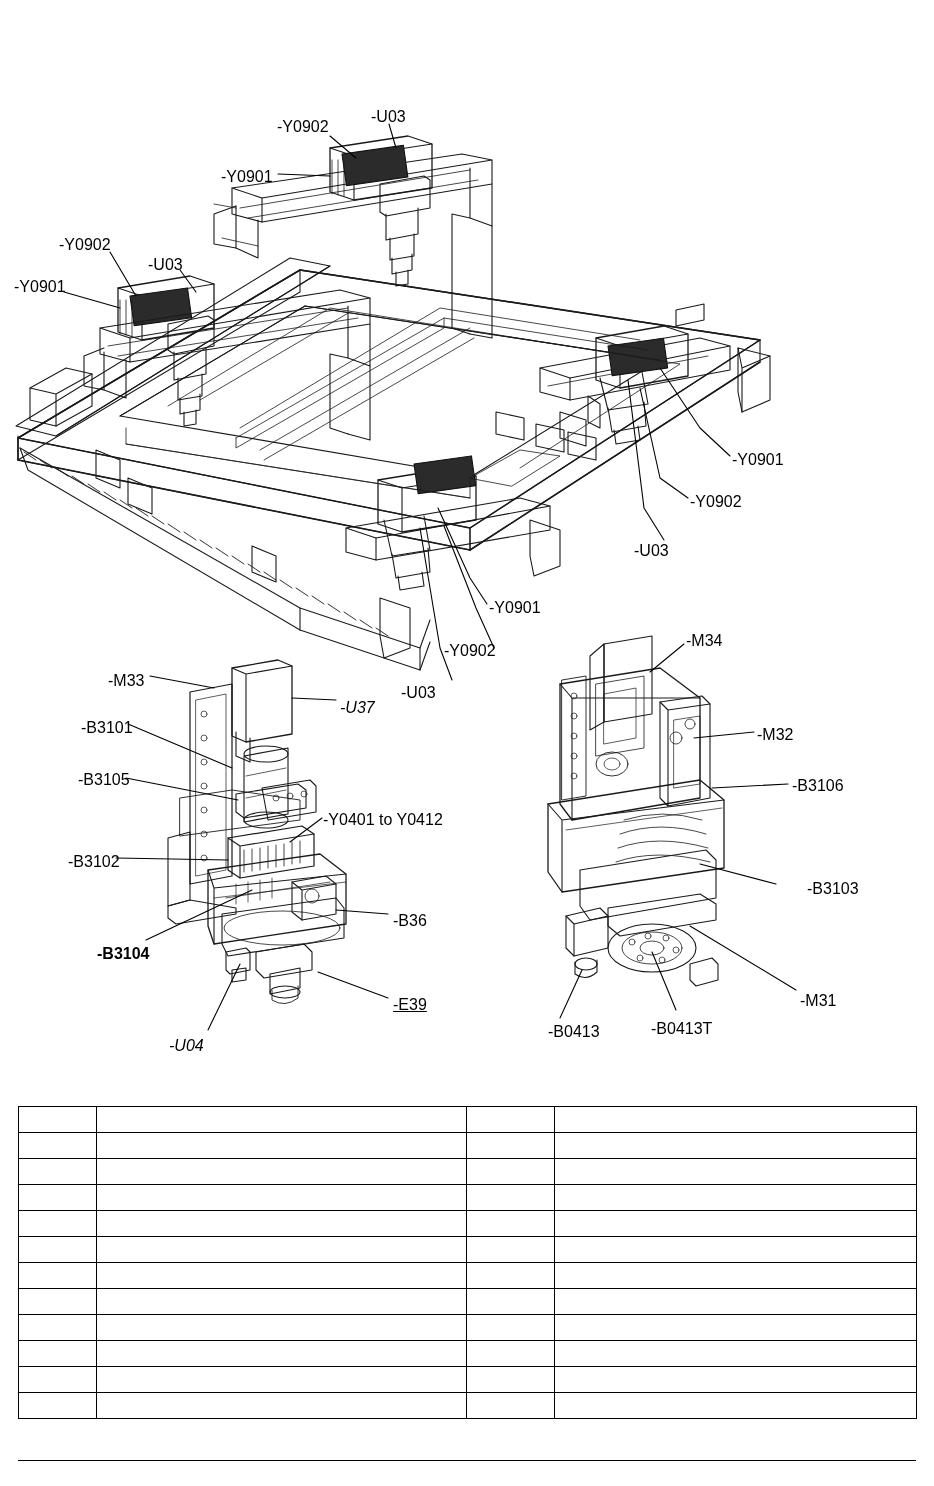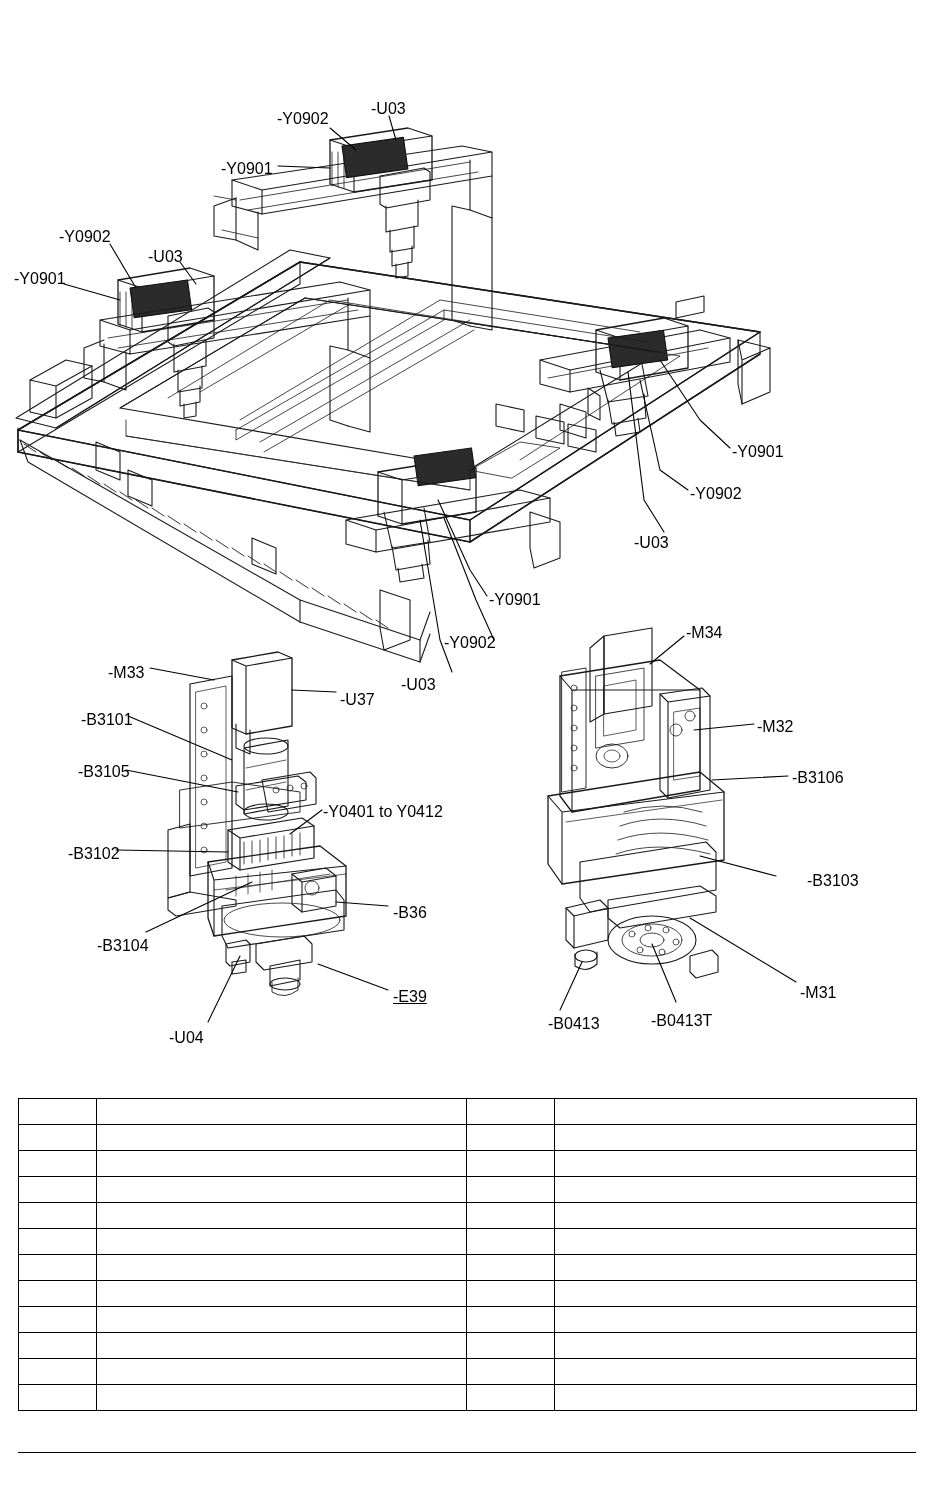--- a/index.html
+++ b/index.html
@@ -10,21 +10,21 @@
   body {
     width: 934px;
     height: 1486px;
     position: relative;
     font-family: "Liberation Sans", sans-serif;
     color: #000000;
     overflow: hidden;
   }
   #sheet {
     position: absolute;
-    left: 0; top: 0;
+    left: 0; top: 8px;
     width: 934px;
     height: 1159px;
   }
   .label {
     position: absolute;
     font-family: "Liberation Sans", sans-serif;
     font-size: 16px;
     line-height: 18px;
     color: #000000;
     white-space: nowrap;
@@ -382,29 +382,29 @@
   <div class="label" style="left:148px; top:248px;">-U03</div>
   <div class="label" style="left:14px; top:270px;">-Y0901</div>
   <div class="label" style="left:732px; top:443px;">-Y0901</div>
   <div class="label" style="left:690px; top:485px;">-Y0902</div>
   <div class="label" style="left:634px; top:534px;">-U03</div>
   <div class="label" style="left:489px; top:591px;">-Y0901</div>
   <div class="label" style="left:444px; top:634px;">-Y0902</div>
   <div class="label" style="left:401px; top:676px;">-U03</div>
 
   <div class="label" style="left:108px; top:664px;">-M33</div>
-  <div class="label" style="left:340px; top:691px;">-U37</div>
+  <div class="label" style="left:340px; top:691px;font-style:italic;">-U37</div>
   <div class="label" style="left:81px; top:711px;">-B3101</div>
   <div class="label" style="left:78px; top:763px;">-B3105</div>
   <div class="label" style="left:323px; top:803px;">-Y0401 to Y0412</div>
   <div class="label" style="left:68px; top:845px;">-B3102</div>
   <div class="label" style="left:393px; top:904px;">-B36</div>
-  <div class="label" style="left:97px; top:937px;">-B3104</div>
+  <div class="label" style="left:97px; top:937px;font-weight:bold;">-B3104</div>
   <div class="label" style="left:393px; top:988px;text-decoration:underline;">-E39</div>
-  <div class="label" style="left:169px; top:1029px;">-U04</div>
+  <div class="label" style="left:169px; top:1029px;font-style:italic;">-U04</div>
 
   <div class="label" style="left:686px; top:624px;">-M34</div>
   <div class="label" style="left:757px; top:718px;">-M32</div>
   <div class="label" style="left:792px; top:769px;">-B3106</div>
   <div class="label" style="left:780px; top:872px;margin-left:27px;">-B3103</div>
   <div class="label" style="left:800px; top:984px;">-M31</div>
   <div class="label" style="left:513px; top:1015px;margin-left:35px;">-B0413</div>
   <div class="label" style="left:651px; top:1012px;">-B0413T</div>
 
   <table id="parts-table">

